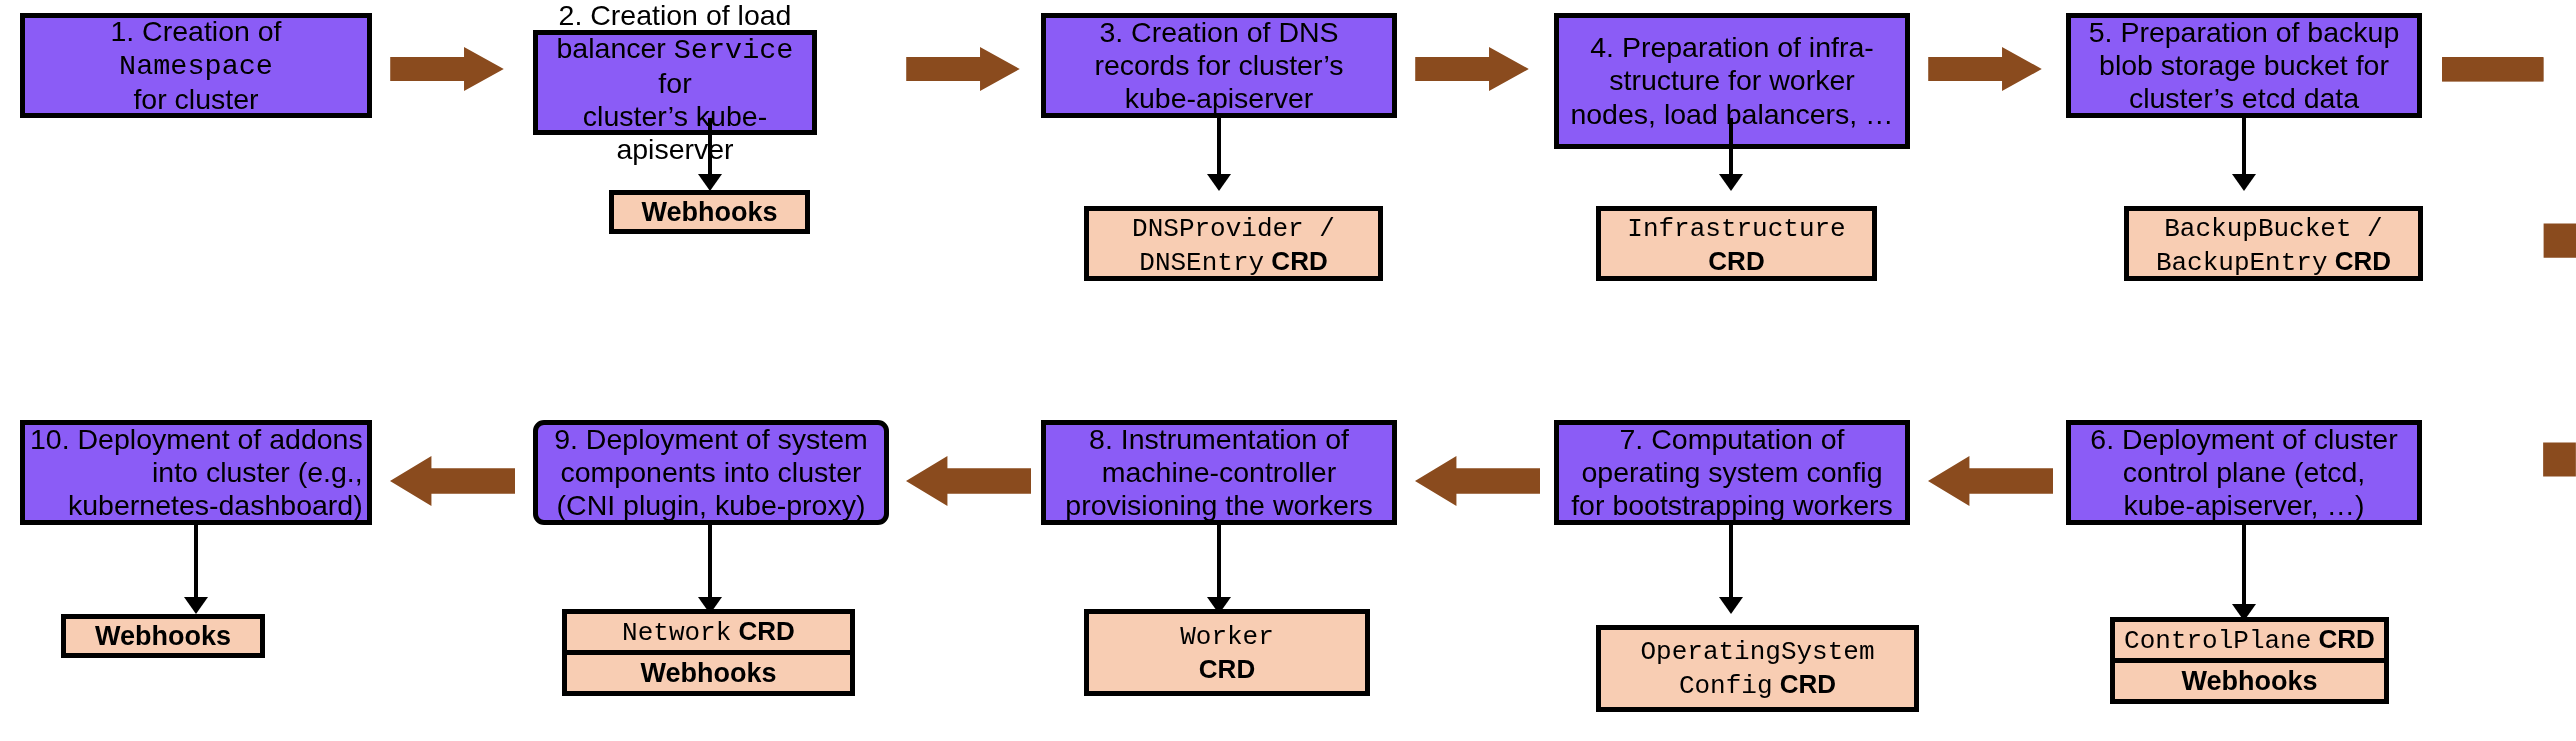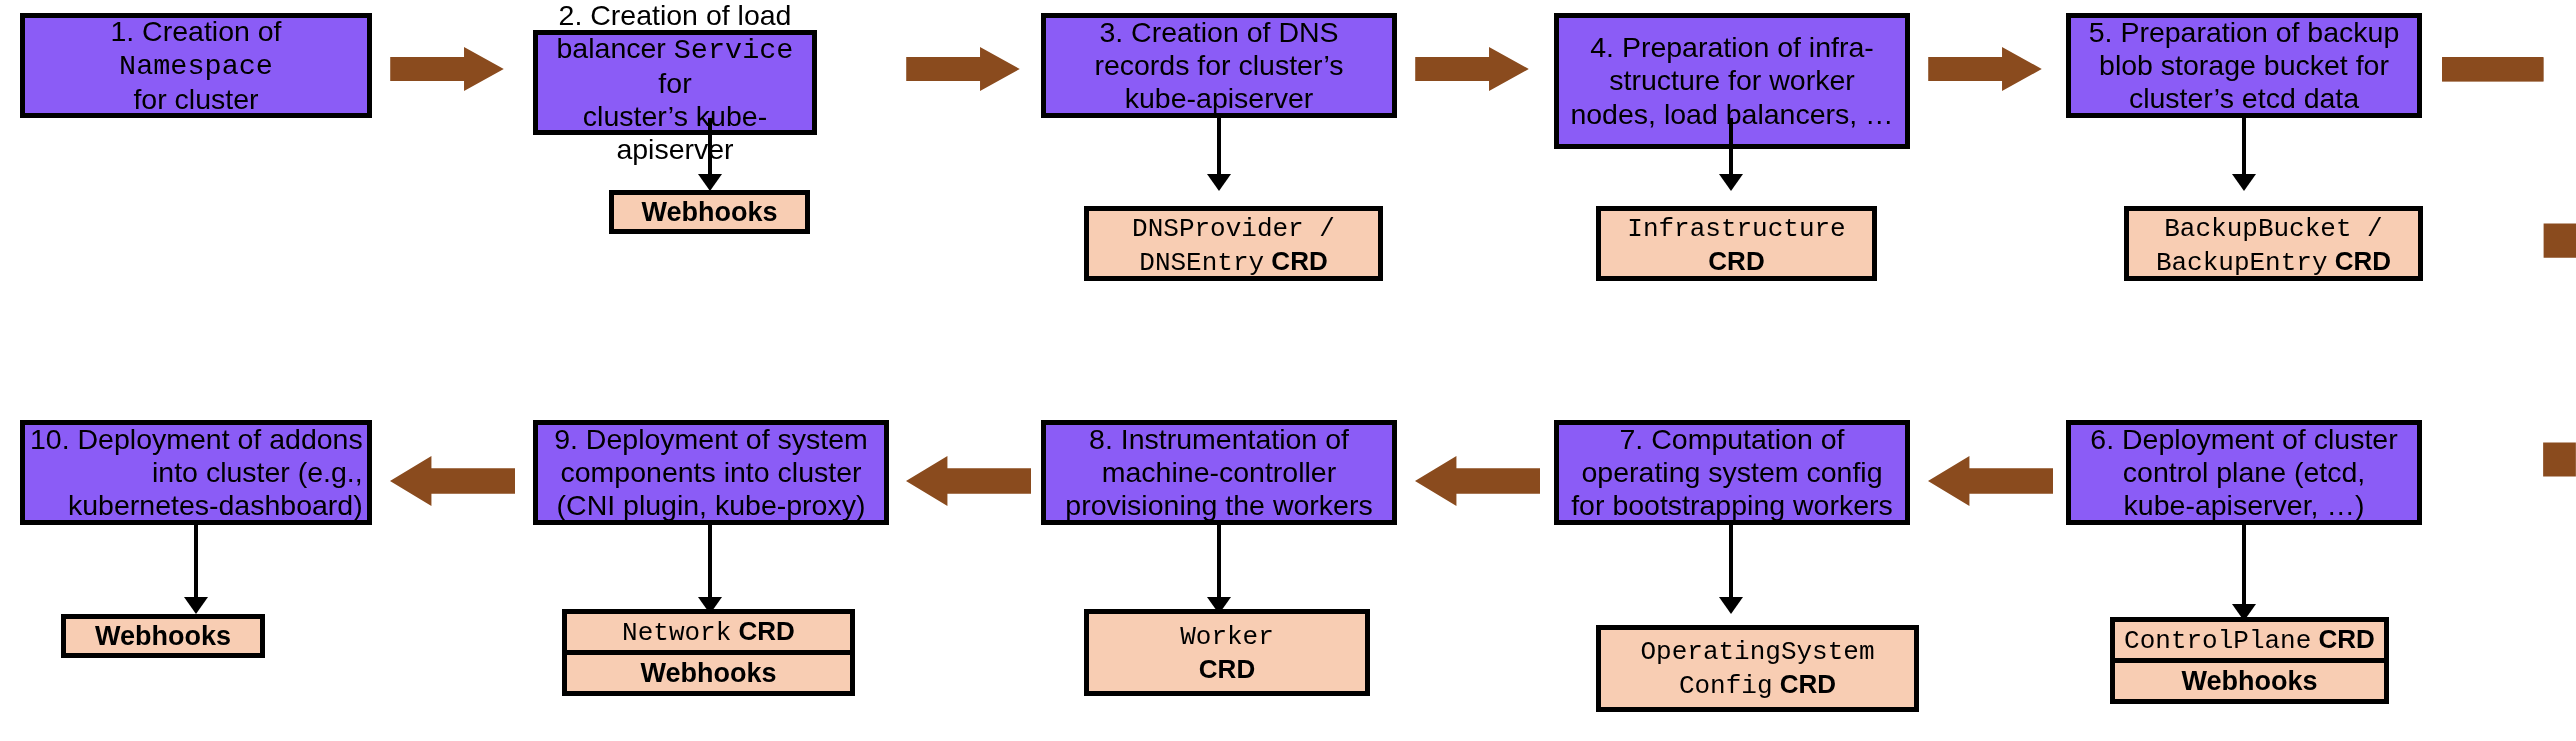--- a/index.html
+++ b/index.html
@@ -233,21 +233,21 @@
       <span class="wh">Webhooks</span>
     </div>
   </div>
 
   <div class="block-arrow" style="left:390px; top:456px;">
     <svg width="125" height="50" viewBox="0 0 175 70">
       <polygon points="175,17 58,17 58,0 0,35 58,70 58,53 175,53" fill="#8A4B1E"></polygon>
     </svg>
   </div>
 
-  <div class="step-box" style="left:533px; top:420px; width:356px; height:105px;">
+  <div class="step-box" style="left:533px; top:420px; width:356px; height:105px;border-radius:11px;">
     <span class="txt">
       <span>9. Deployment of system</span><br>
       <span>components into cluster</span><br>
       <span>(CNI plugin, kube-proxy)</span>
     </span>
   </div>
   <div class="connector" style="left:708px; top:525px; height:73px;"></div>
   <div class="connector-head" style="left:698px; top:597px;"></div>
   <div class="artifact-box" style="left:562px; top:609px; width:293px; height:87px;">
     <div class="artifact-row">

